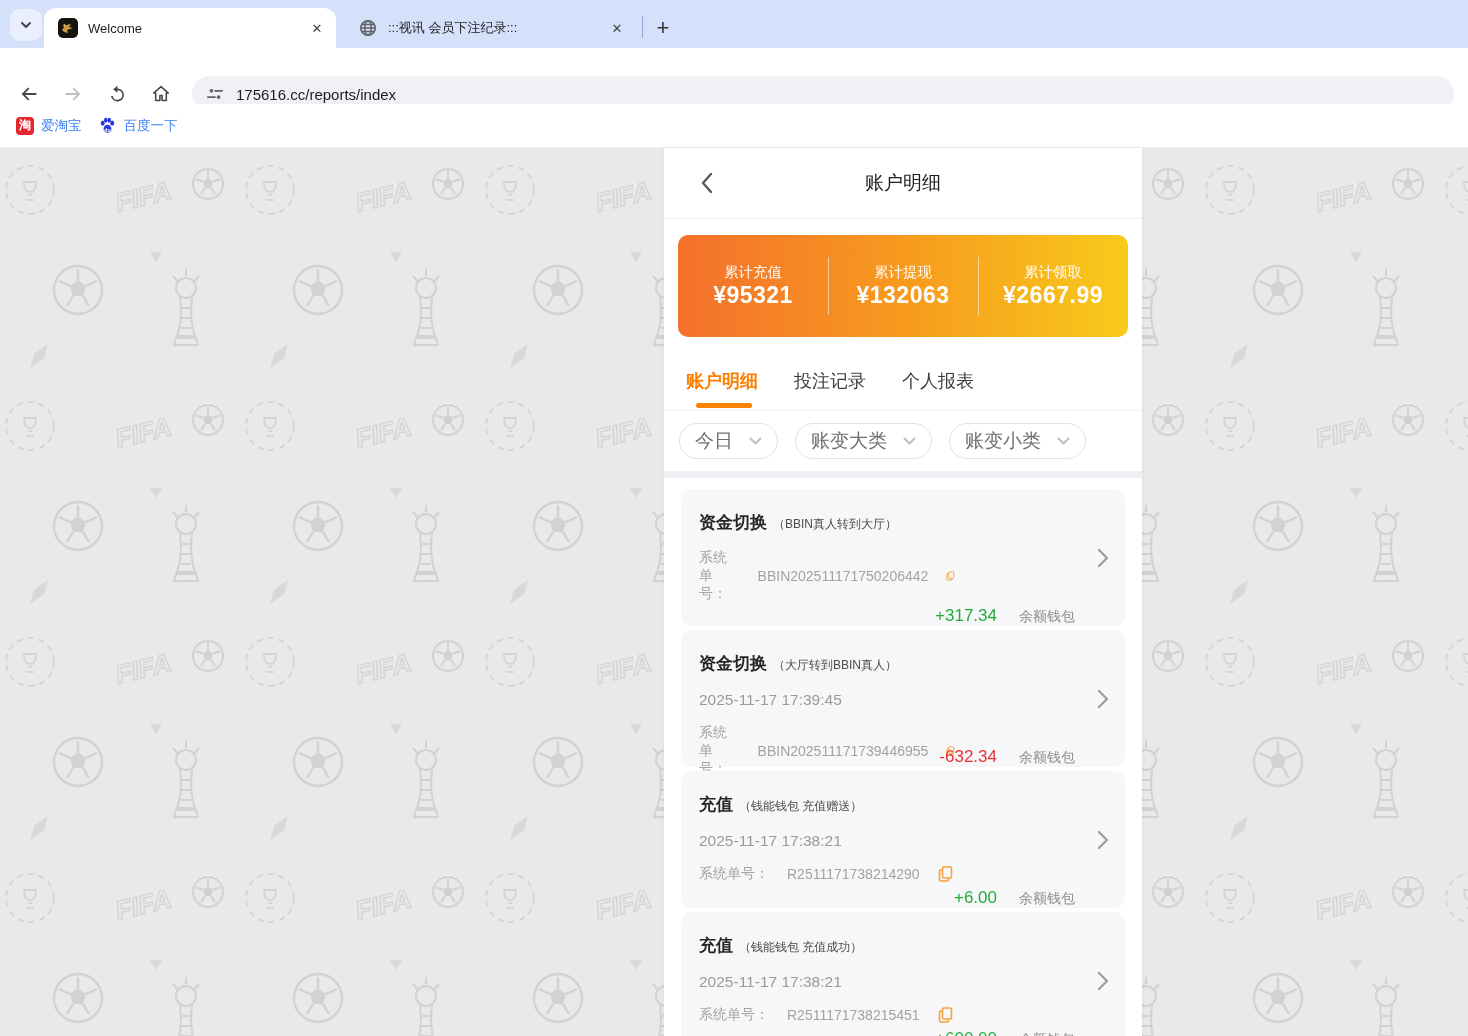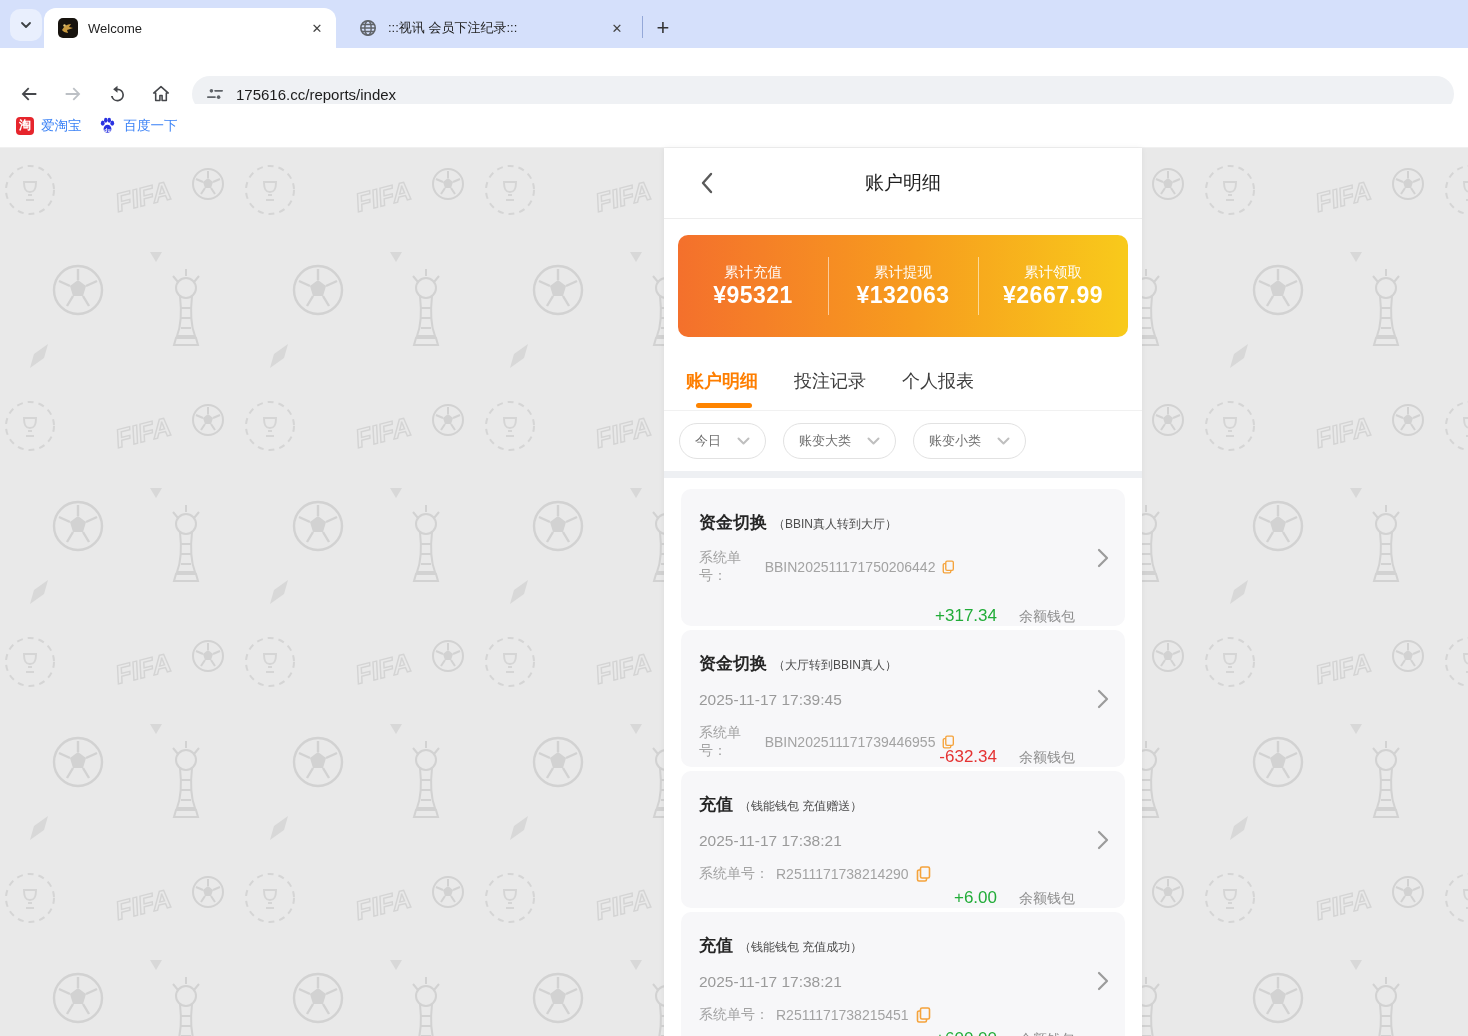--- a/index.html
+++ b/index.html
@@ -45,30 +45,30 @@
   .sum-col + .sum-col::before { content:""; position:absolute; left:0; top:22px; bottom:22px; width:1px; background:rgba(255,255,255,.55); }
   .sum-label { font-size:14.5px; opacity:.97; }
   .sum-value { font-size:23px; font-weight:bold; letter-spacing:.5px; }
 
   .panel-tabs { display:flex; align-items:center; gap:36px; padding:0 22px; height:60px; border-bottom:1px solid #f1f1f1; position:relative; }
   .ptab { font-size:18px; color:#3d3d3d; cursor:pointer; }
   .ptab.active { color:#fe7e00; font-weight:bold; }
   .ptab-underline { position:absolute; left:32px; bottom:2px; width:56px; height:5px; border-radius:3px; background:#fe8400; }
 
   .filter-row { display:flex; align-items:center; gap:17px; padding:0 15px; height:60px; }
-  .filter-pill { height:36px; border:1px solid #e2e2e2; border-radius:18px; display:flex; align-items:center; padding:16px 15px; gap:16px; color:#6f6f6f; font-size:13px; cursor:pointer; background:#fff; }
+  .filter-pill { height:36px; border:1px solid #e2e2e2; border-radius:18px; display:flex; align-items:center; padding:16px 15px; gap:16px; color:#6f6f6f; font-size:19px; cursor:pointer; background:#fff; }
   .section-gap { height:7px; background:#eef0f3; }
 
   .records { padding:11px 17px 0 17px; }
   .record-card { background:#f7f7f9; border-radius:10px; height:137px; margin-bottom:4px; position:relative; padding:22px 170px 0 18px; }
   .rec-title-row { display:flex; align-items:baseline; white-space:nowrap; }
   .rec-type { font-size:17px; font-weight:bold; color:#262626; }
   .rec-sub { font-size:12px; color:#4c4c4c; margin-left:6px; }
   .rec-date { font-size:15.5px; color:#9a9a9a; margin-top:16px; }
-  .rec-order-row { display:flex; align-items:center; margin-top:15px; gap:7px; }
+  .rec-order-row { display:flex; align-items:center; margin-top:15px; gap:18px; }
   .rec-order-label, .rec-order-no { font-size:14px; color:#a3a3a3; }
   .rec-right { position:absolute; right:50px; top:0; bottom:0; display:flex; flex-direction:row; align-items:flex-end; justify-content:center; gap:22px; }
   .rec-amount { font-size:17px; font-weight:500; }
   .rec-amount.green { color:#21ac38; }
   .rec-amount.red { color:#e53333; }
   .rec-wallet { font-size:14px; color:#8e8e8e; }
   .rec-chevron { position:absolute; right:16px; top:50%; transform:translateY(-50%); }
 </style>
 </head>
 <body>

